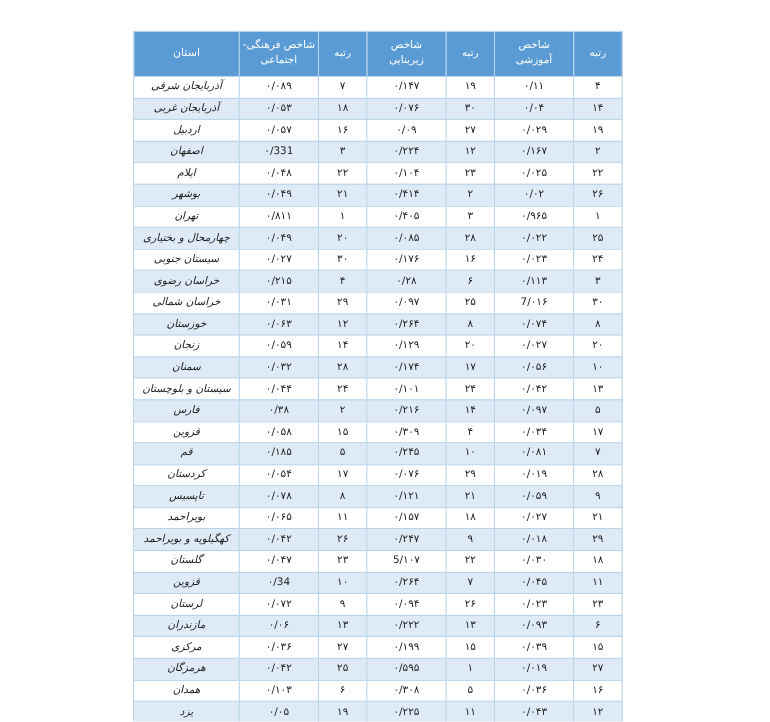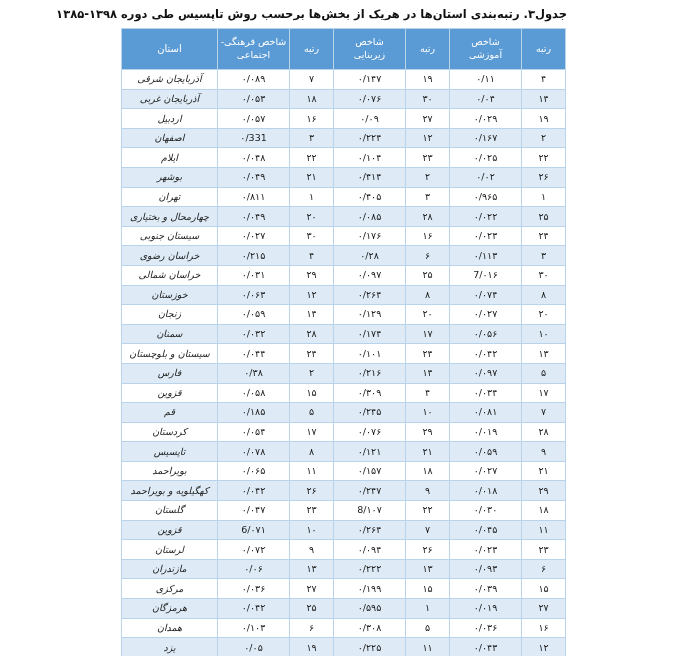--- a/index.html
+++ b/index.html
@@ -111,21 +111,20 @@
   
   col.c-rank { width: 44px; }
   col.c-index { width: 72px; }
   col.c-prov { width: 96px; }
 </style>
 </head>
 <body>
 
 <div class="page">
 
-  <div class="table-caption">جدول۳. رتبه‌بندی استان‌ها در هریک از بخش‌ها برحسب روش تاپسیس طی دوره ۱۳۹۸-۱۳۸۵</div>
 
   <div class="table-wrap">
     <table class="rank-table">
       <colgroup>
         <col class="c-rank">
         <col class="c-index">
         <col class="c-rank">
         <col class="c-index">
         <col class="c-rank">
         <col class="c-index">
@@ -355,32 +354,32 @@
             <td class="rank">۹</td>
             <td class="value">۰/۲۴۷</td>
             <td class="rank">۲۶</td>
             <td class="value">۰/۰۴۲</td>
             <td class="province">کهگیلویه و بویراحمد</td>
           </tr>
           <tr class="odd">
             <td class="rank">۱۸</td>
             <td class="value">۰/۰۳۰</td>
             <td class="rank">۲۲</td>
-            <td class="value">8/۱۰۷</td>
+            <td class="value">5/۱۰۷</td>
             <td class="rank">۲۳</td>
             <td class="value">۰/۰۴۷</td>
             <td class="province">گلستان</td>
           </tr>
           <tr class="even">
             <td class="rank">۱۱</td>
             <td class="value">۰/۰۴۵</td>
             <td class="rank">۷</td>
             <td class="value">۰/۲۶۴</td>
             <td class="rank">۱۰</td>
-            <td class="value">6/۰۷۱</td>
+            <td class="value">۰/34</td>
             <td class="province">قزوین</td>
           </tr>
           <tr class="odd">
             <td class="rank">۲۳</td>
             <td class="value">۰/۰۲۳</td>
             <td class="rank">۲۶</td>
             <td class="value">۰/۰۹۴</td>
             <td class="rank">۹</td>
             <td class="value">۰/۰۷۲</td>
             <td class="province">لرستان</td>

